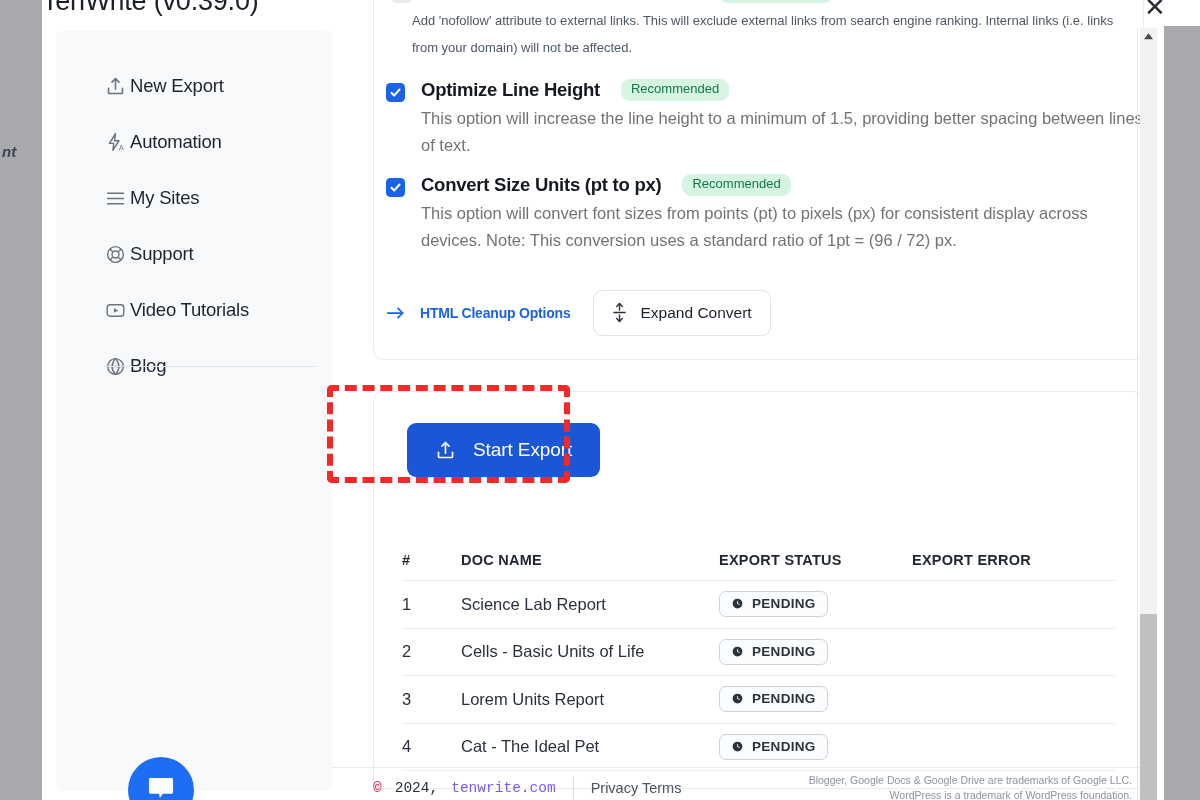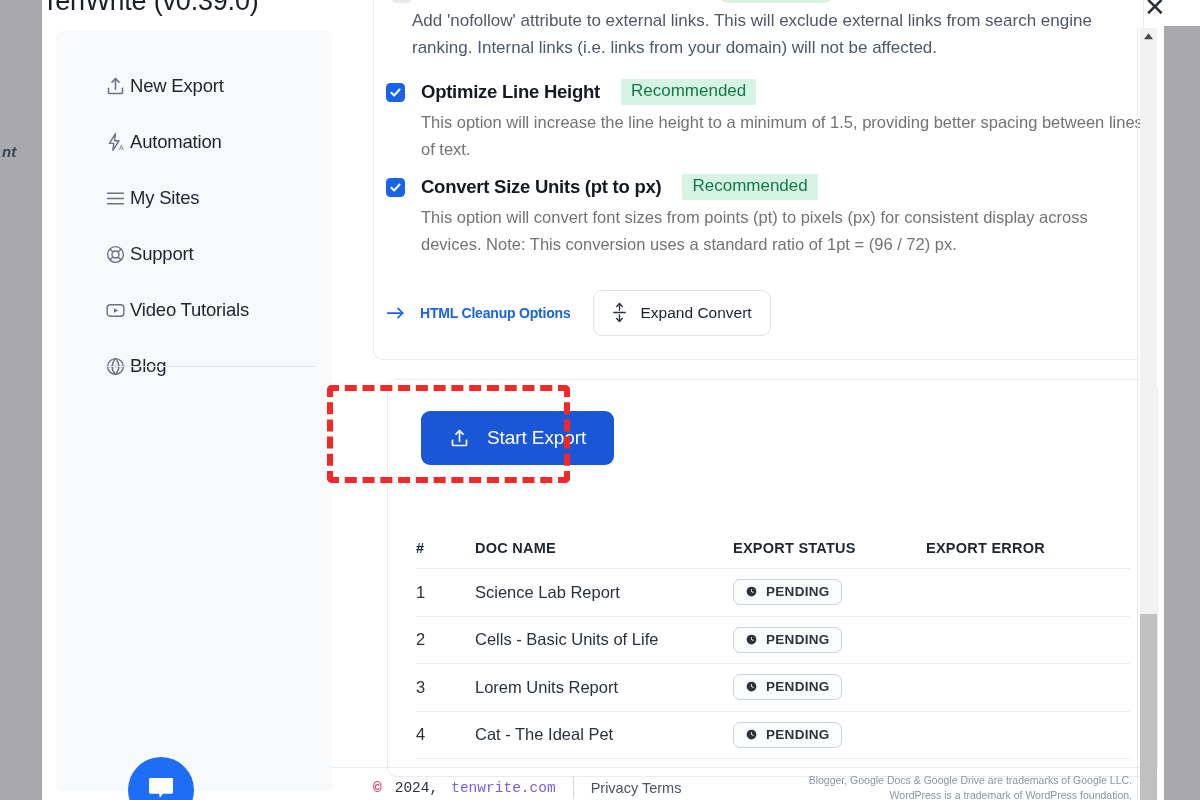--- a/index.html
+++ b/index.html
@@ -72,49 +72,49 @@
   
   .content{
     position:absolute;left:290px;top:31px;width:810px;height:745px;
   }
 
   .card{
     position:absolute;left:41px;width:771px;
     background:#ffffff;border:1px solid #e8ebef;border-radius:10px;box-sizing:border-box;
   }
   .card-options{top:-34px;height:363px;border-top:none;border-top-left-radius:0;border-top-right-radius:0;}
-  .card-export{top:348px;height:398px;margin-left:14px;}
+  .card-export{top:360px;height:398px;}
 
   
   .opt-partial{
     position:absolute;left:18px;top:1px;width:740px;height:6px;overflow:hidden;
   }
   .opt-partial .cb{
     position:absolute;left:0;top:-14px;width:19px;height:19px;border-radius:4px;background:#e7eaee;
   }
   .opt-partial .badge{
     position:absolute;left:328px;top:-12px;width:112px;height:17px;border-radius:8px;background:#d6f3e3;
   }
 
   .opt-desc-top{
     position:absolute;left:38px;top:10px;width:724px;
-    font-size:17px;line-height:27px;color:#4f5866;
+    font-size:13px;line-height:27px;color:#4f5866;
   }
 
   .opt{position:absolute;left:12px;width:748px;}
   .opt-row{display:flex;align-items:flex-start;gap:16px;}
   .cbox{
     width:19px;height:19px;border-radius:4.5px;background:#1a63e8;flex:0 0 19px;margin-top:4px;
     display:flex;align-items:center;justify-content:center;cursor:pointer;
   }
   .cbox svg{display:block;}
   .opt-head{display:flex;align-items:center;gap:21px;}
   .opt-title{font-size:18.5px;font-weight:700;color:#141922;letter-spacing:-.25px;}
   .badge-rec{
-    background:#d6f3e3;color:#0f7a49;font-size:17px;padding:3px 10px 4px;border-radius:2px;
+    background:#d6f3e3;color:#0f7a49;font-size:13px;padding:3px 10px 4px;border-radius:9px;
     line-height:1.1;white-space:nowrap;
   }
   .opt-desc{
     font-size:16.5px;line-height:27px;color:#737373;margin-top:4px;width:730px;
   }
 
   .cleanup-row{
     position:absolute;left:12px;top:293px;display:flex;align-items:center;gap:22px;
   }
   .cleanup-link{

